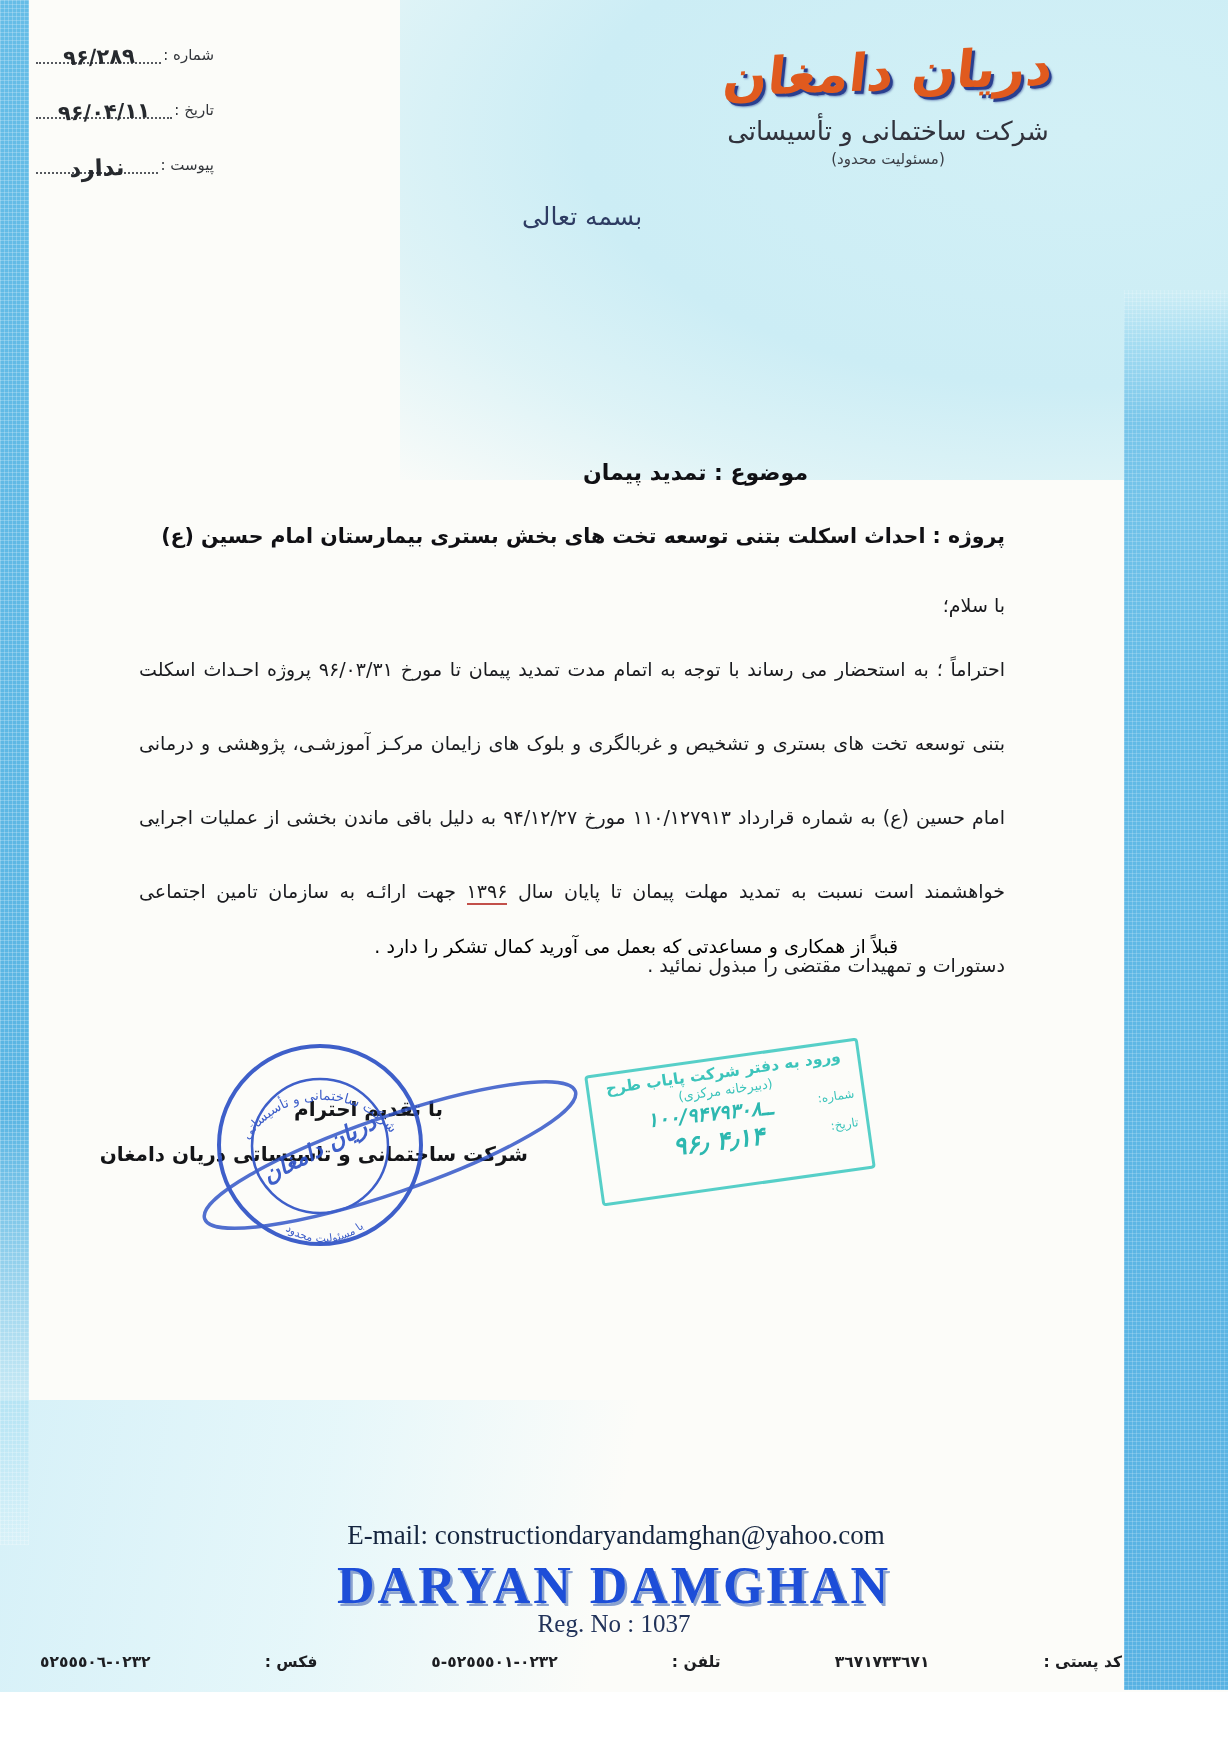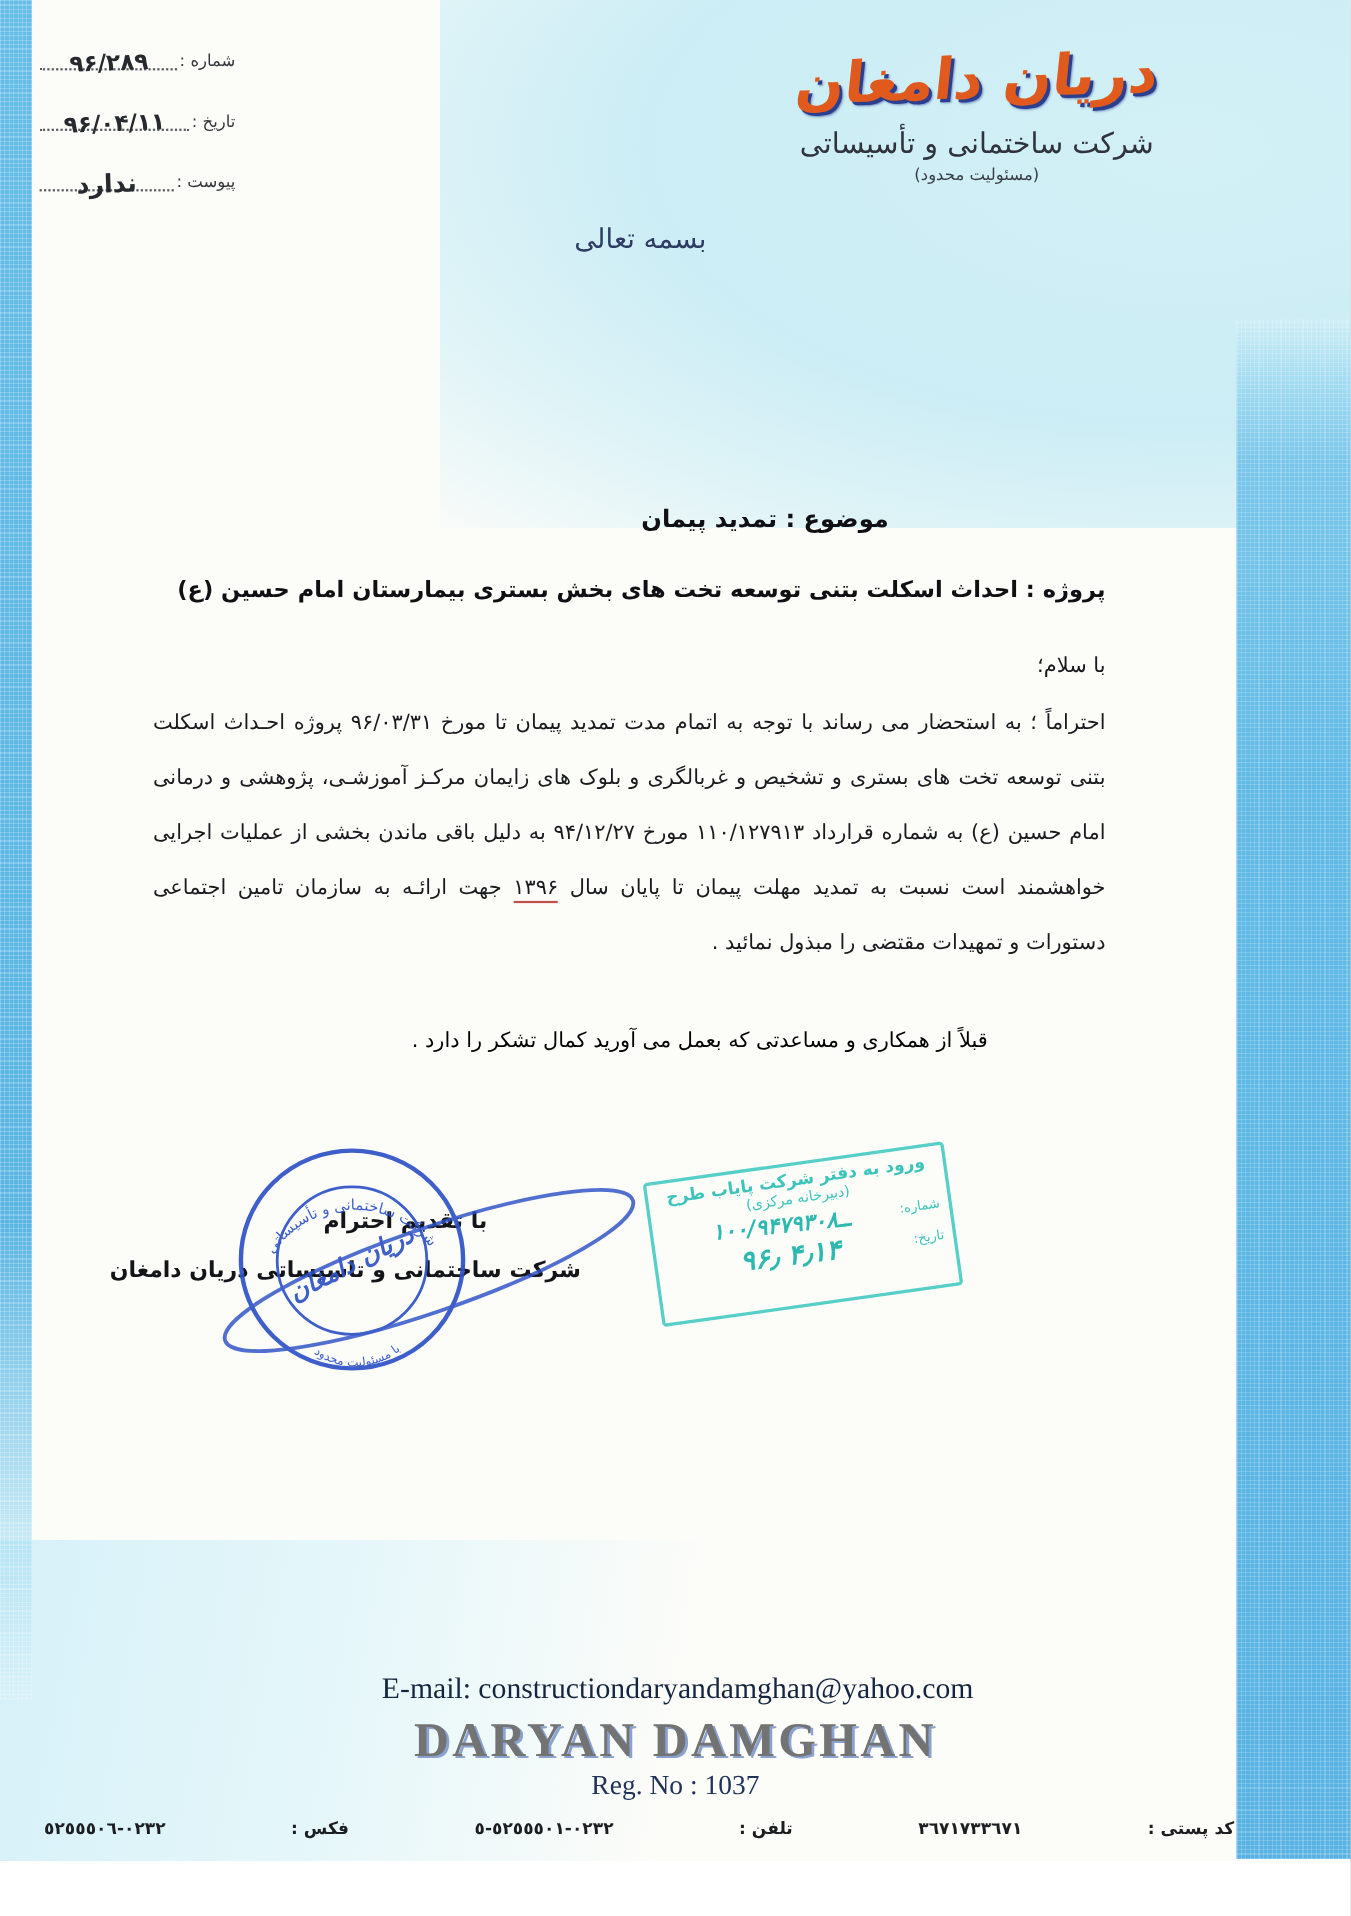--- a/index.html
+++ b/index.html
@@ -46,21 +46,21 @@
   .brand-company{margin-top:14px;font-size:26px;color:#30323c;white-space:nowrap;}
   .brand-liability{margin-top:4px;font-size:15px;color:#3a3d45;}
 
   .basmala{left:522px;top:202px;font-size:25px;color:#2e3c63;z-index:4;text-align:right;}
 
   
   .addressee{right:420px;top:386px;font-size:22px;font-weight:bold;color:#101014;white-space:nowrap;}
   .subject{right:420px;top:460px;font-size:22px;font-weight:bold;color:#101014;white-space:nowrap;}
   .project{right:223px;top:524px;font-size:20.5px;font-weight:bold;color:#101014;white-space:nowrap;}
   .salutation{right:223px;top:594px;font-size:19px;color:#17181c;}
-  .bodypara{right:223px;top:632px;width:866px;font-size:19px;line-height:50px;
+  .bodypara{right:223px;top:632px;width:866px;font-size:19px;line-height:74px;
             color:#1a1b1f;text-align:justify;z-index:4;}
   .u-red{border-bottom:2px solid #c2504a;padding-bottom:1px;}
   .closing{right:330px;top:935px;font-size:19px;color:#000000;white-space:nowrap;}
 
   
   .sig1{right:785px;top:1097px;font-size:20px;font-weight:bold;color:#141518;white-space:nowrap;z-index:4;}
   .sig2{right:700px;top:1142px;font-size:20px;font-weight:bold;color:#141518;white-space:nowrap;z-index:4;margin-left:31px;}
 
   
   .round-stamp{left:140px;top:1020px;z-index:5;opacity:.92;}
@@ -75,21 +75,21 @@
   .es-label{font-size:12px;flex:0 0 auto;}
   .es-val{flex:1;text-align:center;font-weight:bold;font-style:italic;color:#2db8b0;white-space:nowrap;}
   .es-num{font-size:20px;transform:rotate(2deg);}
   .es-date{font-size:25px;transform:rotate(1deg);}
 
   
   .foot-center{left:30px;top:0;width:1130px;text-align:center;z-index:4;}
   .f-email{position:absolute;left:4px;right:0;top:1520px;font-family:"Liberation Serif","DejaVu Serif",serif;
            font-size:27px;color:#15253f;}
   .f-brand{position:absolute;left:0;right:0;top:1556px;font-family:"Liberation Serif","DejaVu Serif",serif;
-           font-size:44px;font-weight:bold;letter-spacing:3px;color:#737373;
+           font-size:52px;font-weight:bold;letter-spacing:3px;color:#1d4ed8;
            text-shadow:2.5px 2.5px 0 #8aa2cf;}
   .f-reg{position:absolute;left:0;right:0;top:1610px;font-family:"Liberation Serif","DejaVu Serif",serif;
          font-size:25px;color:#22335a;}
   .addr-bar{left:40px;top:1653px;width:1082px;z-index:4;direction:rtl;display:flex;
             justify-content:space-between;align-items:center;font-size:15.5px;font-weight:bold;
             color:#1d1e22;white-space:nowrap;}
   .addr-bar span{unicode-bidi:isolate;}
 </style>
 </head>
 <body>

